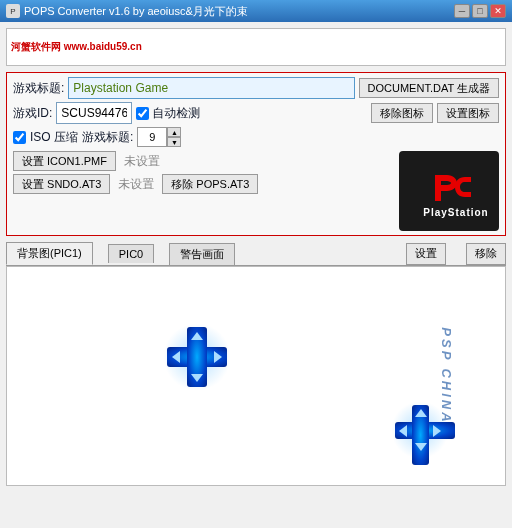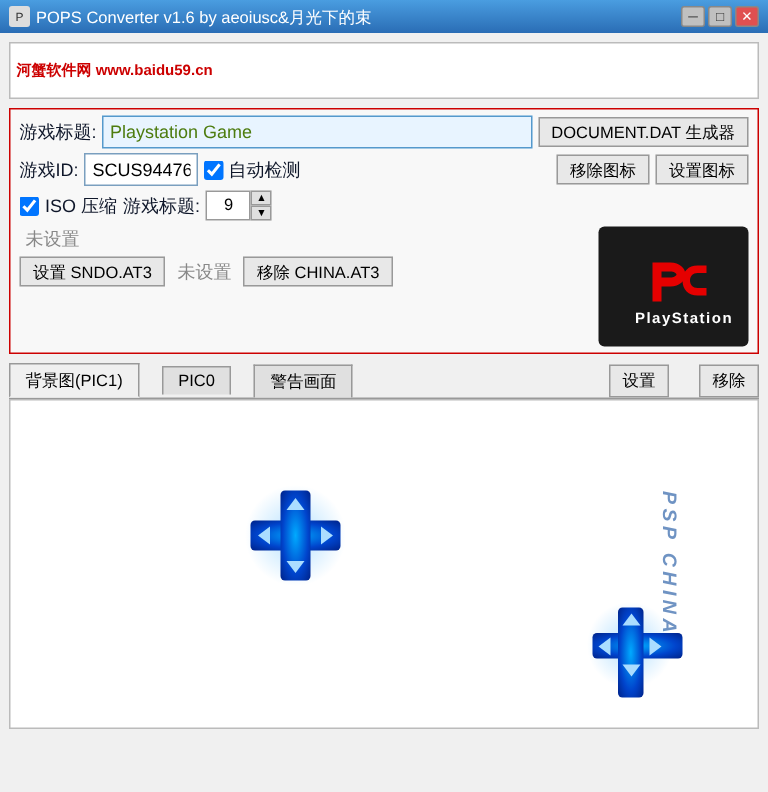--- a/index.html
+++ b/index.html
@@ -315,26 +315,27 @@
         <div class="spinner-btn">
           <div class="spin-up">▲</div>
           <div class="spin-down">▼</div>
         </div>
       </div>
     </div>
 
     <div class="icon-section" style="margin-top:4px;">
       <div class="icon-form">
         <div class="sub-row">
+          <button class="btn">设置 ICON1.PMF</button>
           <span class="label" style="color:#888;margin:0 4px;">未设置</span>
         </div>
         <div class="sub-row">
           <button class="btn">设置 SNDO.AT3</button>
           <span class="label" style="color:#888;margin:0 4px;">未设置</span>
-          <button class="btn">移除 CHINA.AT3</button>
+          <button class="btn">移除 POPS.AT3</button>
         </div>
       </div>
 
       <div class="playstation-logo">
 
         <svg width="55" height="42" viewBox="0 0 55 42">
 
           <g transform="translate(5,2)">
 
             <path d="M8,8 L8,34 L14,34 L14,24 L20,24 C26,24 30,20 30,16 C30,12 26,8 20,8 Z M14,14 L20,14 C22,14 24,15 24,16 C24,17 22,18 20,18 L14,18 Z" fill="#e50000"></path>

